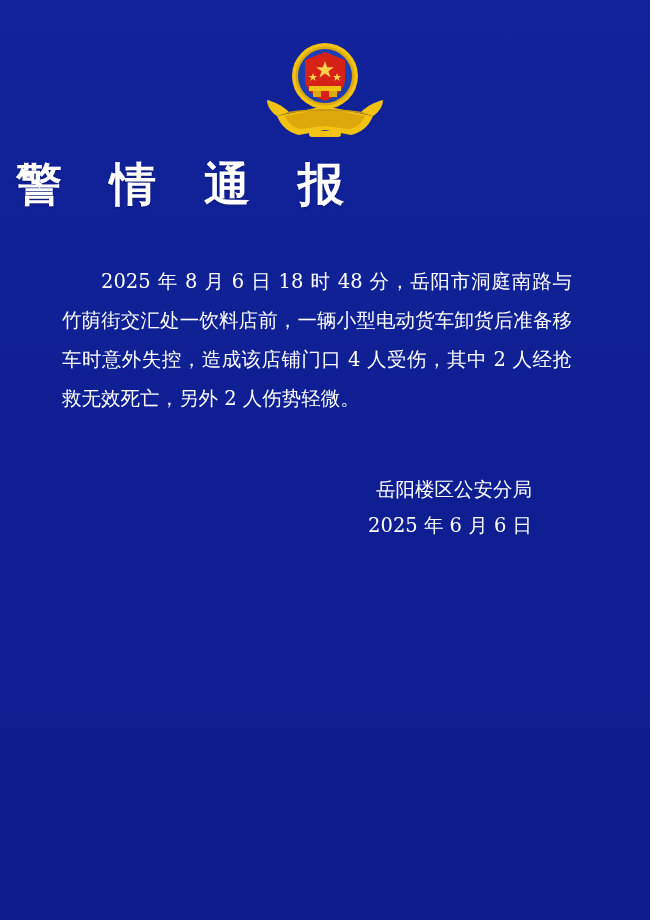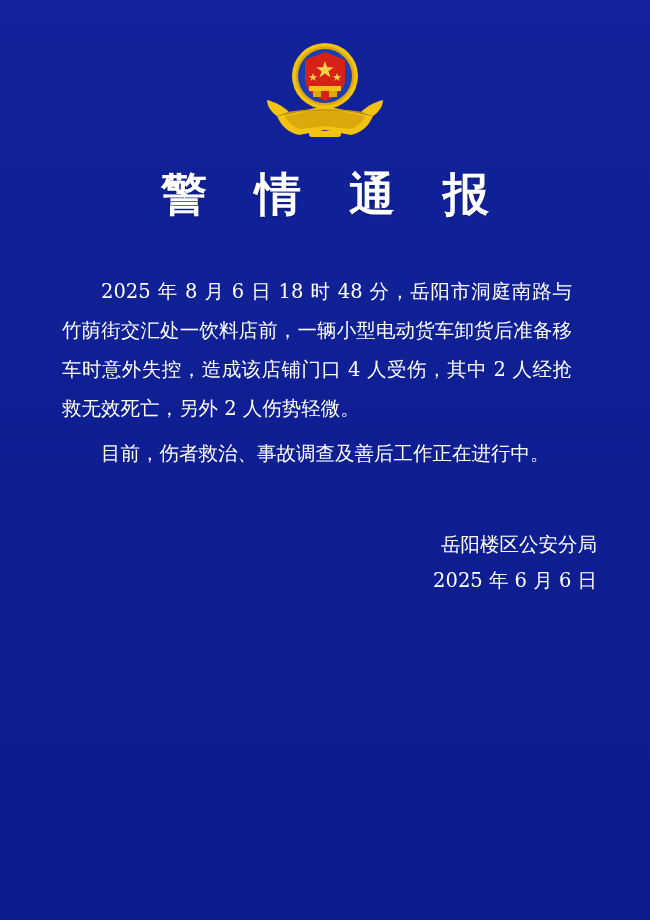--- a/index.html
+++ b/index.html
@@ -29,22 +29,22 @@
   .emblem {
     position: relative;
     width: 120px;
     height: 108px;
   }
   .emblem svg {
     display: block;
   }
   
   .title {
-    margin-top: 22px;
-    text-align: center;
+    margin-top: 12px;
+    text-align: left;
     color: #ffffff;
     font-size: 46px;
     font-weight: bold;
     letter-spacing: 16px;
     text-indent: 16px;
     font-family: "DejaVu Serif", "Liberation Serif", serif;
     text-shadow: 0 1px 2px rgba(0,0,0,0.25);
   }
   
   .body-block {
@@ -56,21 +56,21 @@
     text-justify: inter-ideograph;
     font-family: "DejaVu Serif", "Liberation Serif", serif;
   }
   .para {
     text-indent: 2em;
     margin: 0 16px 6px 0;
   }
   
   .signature {
     margin-top: 54px;
-    padding-right: 53px;
+    padding-right: 118px;
     text-align: right;
     color: #ffffff;
     font-size: 19.5px;
     line-height: 1.85;
     font-family: "DejaVu Serif", "Liberation Serif", serif;
   }
   .sig-line { display: block; }
 </style>
 </head>
 <body>
@@ -110,21 +110,20 @@
         <path d="M12 82 C6 78 2 72 2 66 C10 68 18 72 24 78 Z" fill="#f2c313"></path>
         <path d="M108 82 C114 78 118 72 118 66 C110 68 102 72 96 78 Z" fill="#f2c313"></path>
       </svg>
     </div>
   </div>
 
   <div class="title">警 情 通 报</div>
 
   <div class="body-block">
     <p class="para">2025 年 8 月 6 日 18 时 48 分，岳阳市洞庭南路与竹荫街交汇处一饮料店前，一辆小型电动货车卸货后准备移车时意外失控，造成该店铺门口 4 人受伤，其中 2 人经抢救无效死亡，另外 2 人伤势轻微。</p>
-    <p class="para">目前，伤者救治、事故调查及善后工作正在进行中。</p>
   </div>
 
   <div class="signature">
     <span class="sig-line">岳阳楼区公安分局</span>
     <span class="sig-line">2025 年 6 月 6 日</span>
   </div>
 
 </div>
 
 </body></html>

